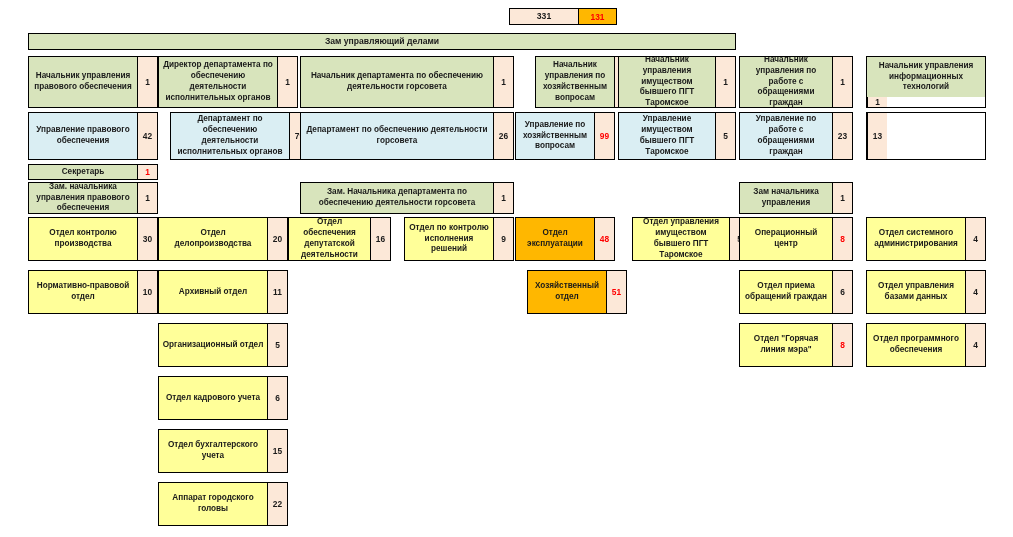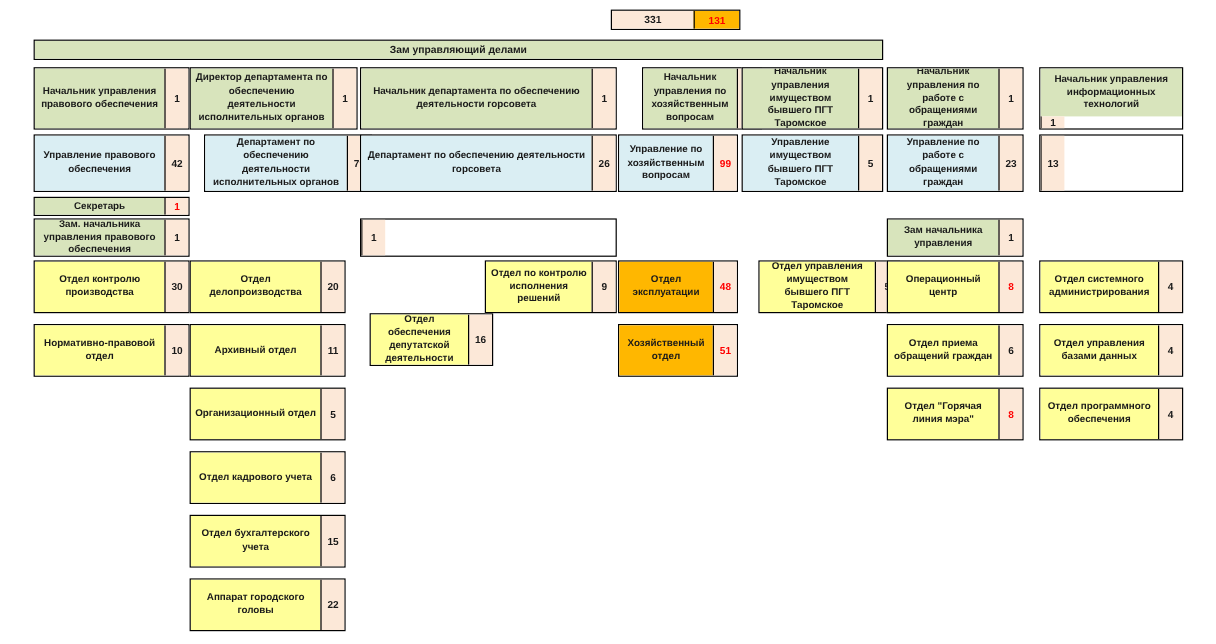--- a/index.html
+++ b/index.html
@@ -139,35 +139,36 @@
       </div>
       <div class="node c-green" style="left: 28px; top: 164px; width: 130px; height: 16px;">
         <div class="lbl">Секретарь</div>
         <div class="cnt red">1</div>
       </div>
       <div class="node c-green" style="left: 28px; top: 182px; width: 130px; height: 32px;">
         <div class="lbl">Зам. начальника управления правового обеспечения</div>
         <div class="cnt">1</div>
       </div>
       <div class="node c-green" style="left: 300px; top: 182px; width: 214px; height: 32px;">
+        <div class="lbl">Зам. Начальника департамента по обеспечению деятельности горсовета</div>
         <div class="cnt">1</div>
       </div>
       <div class="node c-green" style="left: 739px; top: 182px; width: 114px; height: 32px;">
         <div class="lbl">Зам начальника управления</div>
         <div class="cnt">1</div>
       </div>
       <div class="node c-yellow" style="left: 28px; top: 217px; width: 130px; height: 44px;">
         <div class="lbl">Отдел контролю производства</div>
         <div class="cnt">30</div>
       </div>
       <div class="node c-yellow" style="left: 158px; top: 217px; width: 130px; height: 44px;">
         <div class="lbl">Отдел делопроизводства</div>
         <div class="cnt">20</div>
       </div>
-      <div class="node c-yellow" style="left: 308px; top: 217px; width: 103px; height: 44px; margin-top: 44px;">
+      <div class="node c-yellow" style="left: 288px; top: 217px; width: 103px; height: 44px;">
         <div class="lbl">Отдел обеспечения депутатской деятельности</div>
         <div class="cnt">16</div>
       </div>
       <div class="node c-yellow" style="left: 404px; top: 217px; width: 110px; height: 44px;">
         <div class="lbl">Отдел по контролю исполнения решений</div>
         <div class="cnt">9</div>
       </div>
       <div class="node c-orange" style="left: 515px; top: 217px; width: 100px; height: 44px;">
         <div class="lbl">Отдел эксплуатации</div>
         <div class="cnt red">48</div>
@@ -185,21 +186,21 @@
         <div class="cnt">4</div>
       </div>
       <div class="node c-yellow" style="left: 28px; top: 270px; width: 130px; height: 44px;">
         <div class="lbl">Нормативно-правовой отдел</div>
         <div class="cnt">10</div>
       </div>
       <div class="node c-yellow" style="left: 158px; top: 270px; width: 130px; height: 44px;">
         <div class="lbl">Архивный отдел</div>
         <div class="cnt">11</div>
       </div>
-      <div class="node c-orange" style="left: 515px; top: 270px; width: 100px; height: 44px;">
+      <div class="node c-orange" style="left: 527px; top: 270px; width: 100px; height: 44px;">
         <div class="lbl">Хозяйственный отдел</div>
         <div class="cnt red">51</div>
       </div>
       <div class="node c-yellow" style="left: 739px; top: 270px; width: 114px; height: 44px;">
         <div class="lbl">Отдел приема обращений граждан</div>
         <div class="cnt">6</div>
       </div>
       <div class="node c-yellow" style="left: 866px; top: 270px; width: 120px; height: 44px;">
         <div class="lbl">Отдел управления базами данных</div>
         <div class="cnt">4</div>

